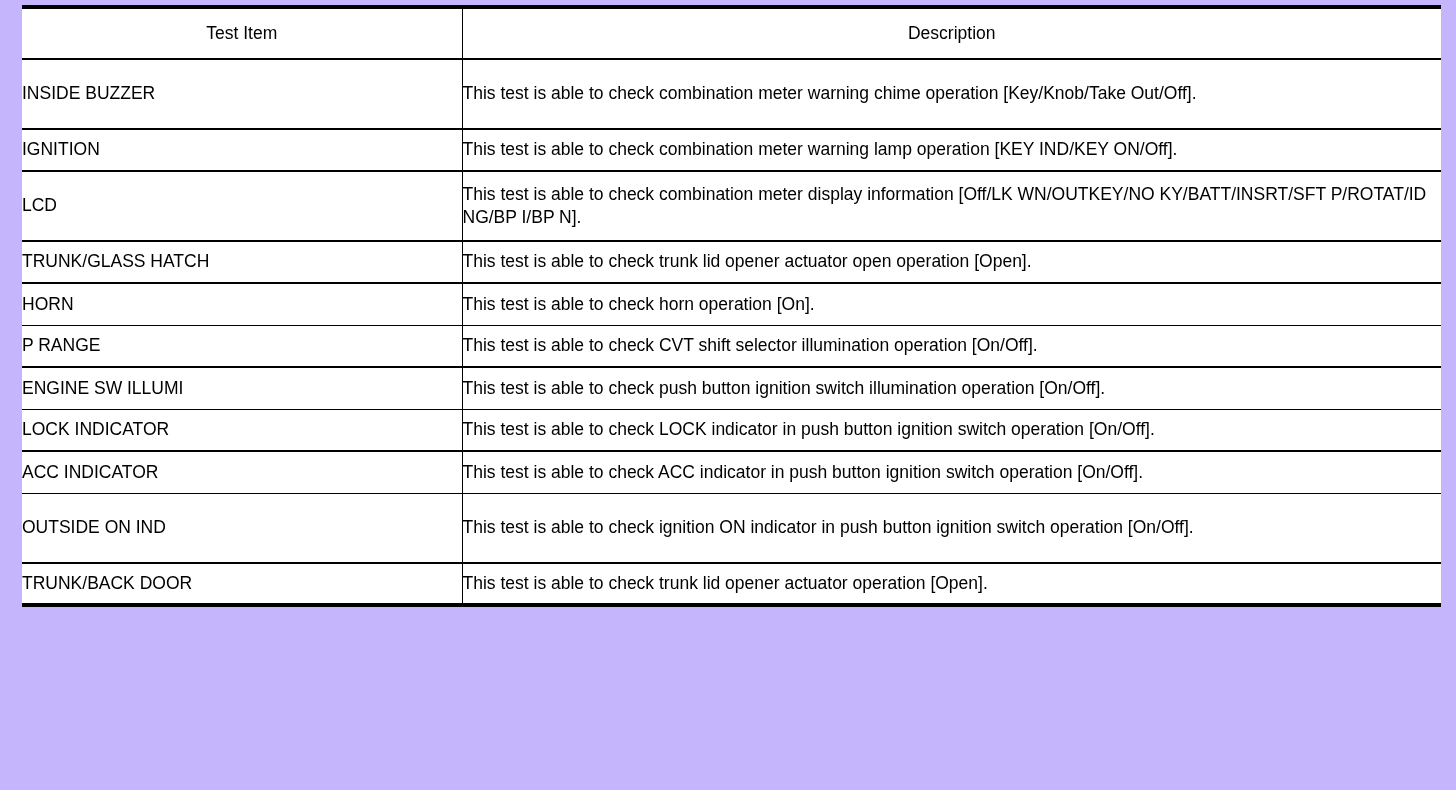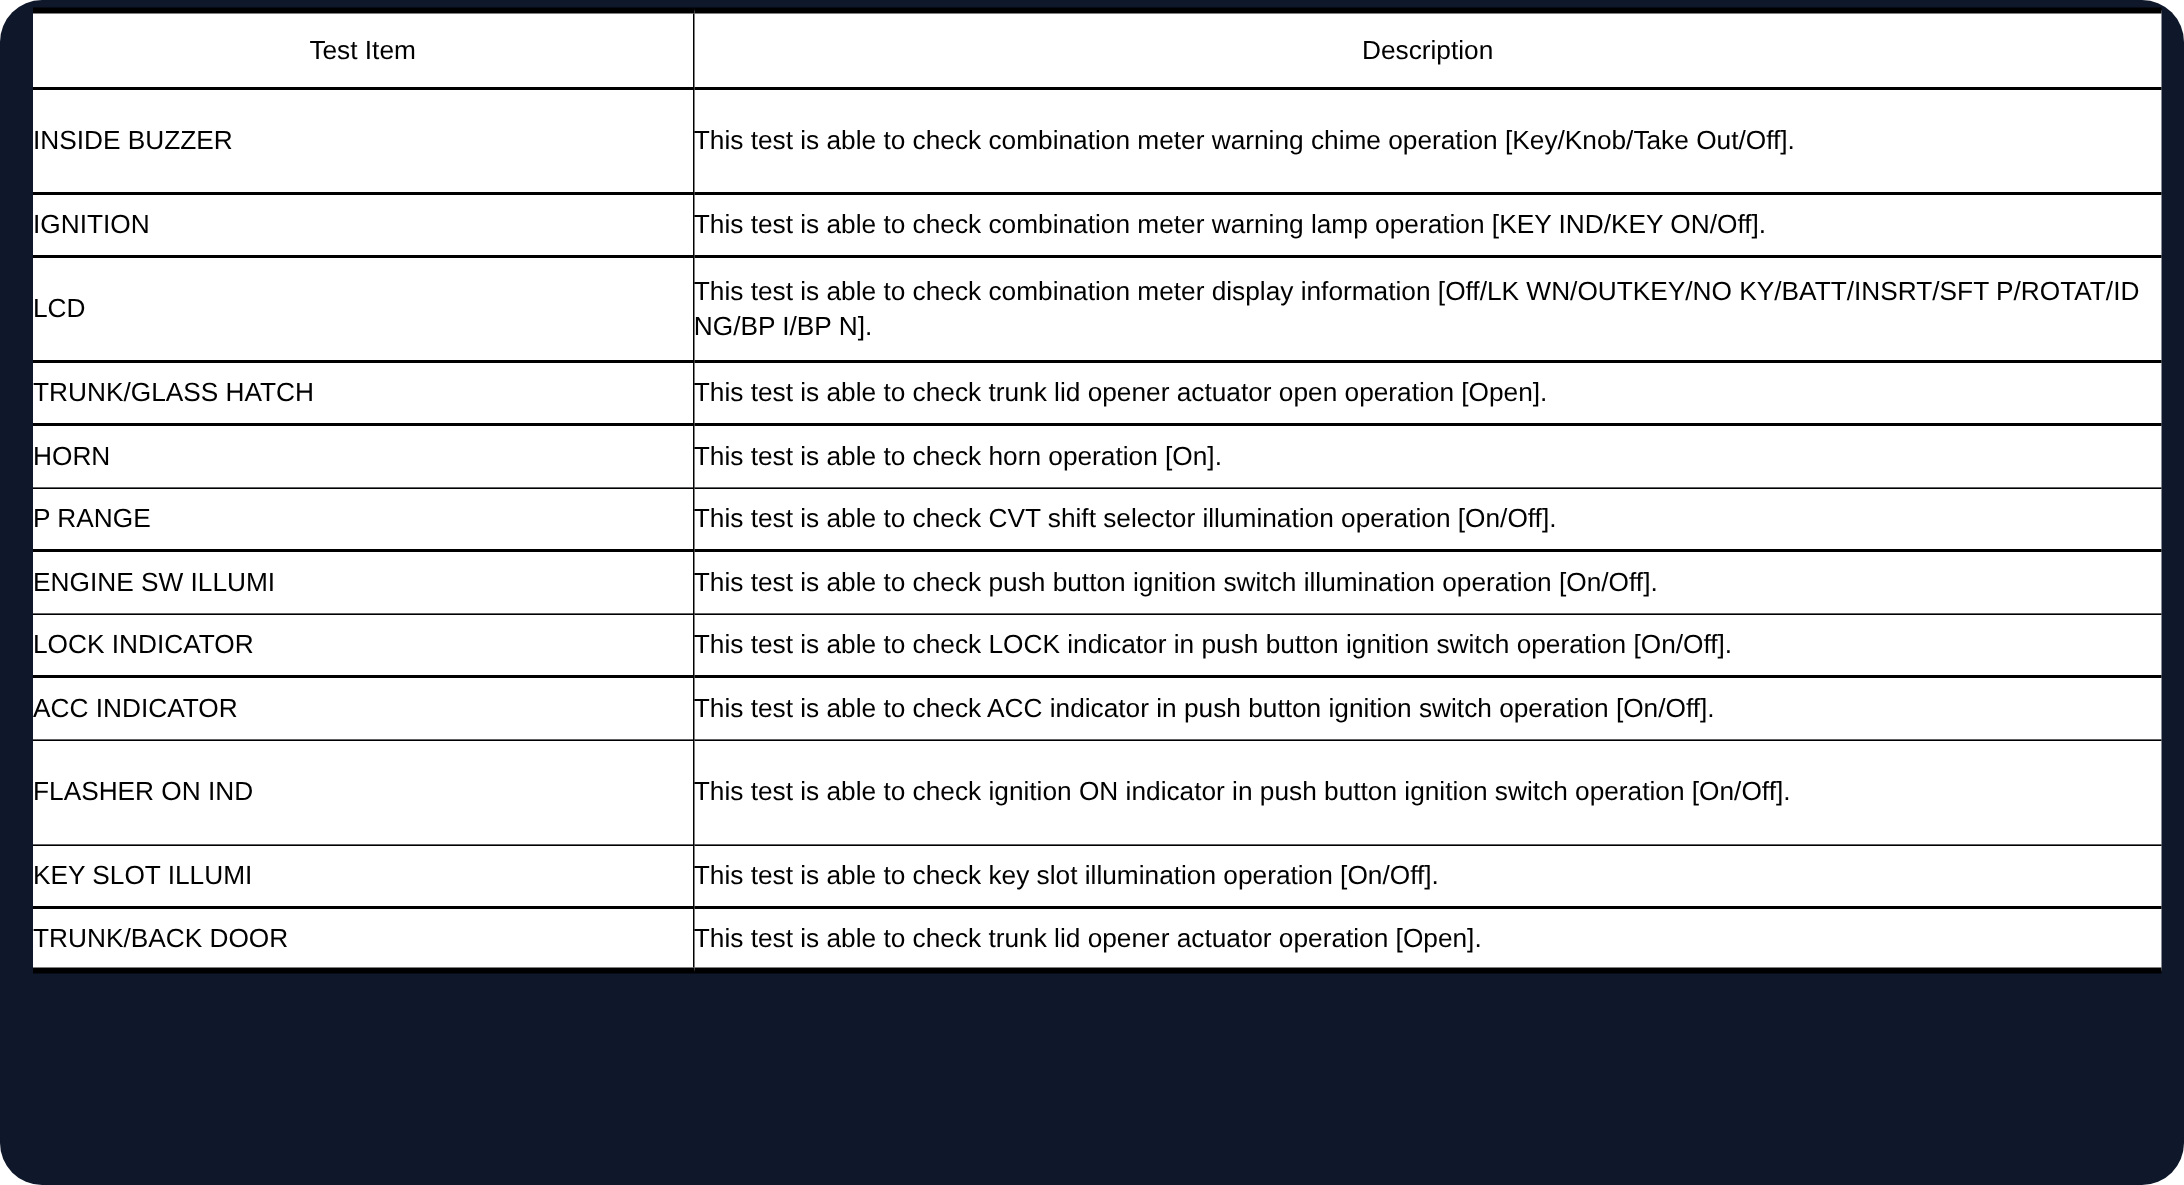--- a/index.html
+++ b/index.html
@@ -13,22 +13,21 @@
     height: 790px;
     font-family: "Liberation Sans", sans-serif;
     color: #000000;
     overflow: hidden;
   }
 
   .page {
     position: relative;
     width: 1456px;
     height: 790px;
-    background: #0f172a;
-    border-radius: 28px;
+    background: #c4b5fd;
   }
 
   
   .table-wrap {
     position: absolute;
     left: 22px;
     top: 5px;
     width: 1419px;
   }
 
@@ -153,28 +152,24 @@
           <td class="cell-item">LOCK INDICATOR</td>
           <td class="cell-desc">This test is able to check LOCK indicator in push button ignition switch operation [On/Off].</td>
         </tr>
 
         <tr class="rule-thick h1line">
           <td class="cell-item">ACC INDICATOR</td>
           <td class="cell-desc">This test is able to check ACC indicator in push button ignition switch operation [On/Off].</td>
         </tr>
 
         <tr class="rule-thin h2line row-tall">
-          <td class="cell-item">FLASHER ON IND</td>
+          <td class="cell-item">OUTSIDE ON IND</td>
           <td class="cell-desc">This test is able to check ignition ON indicator in push button ignition switch operation [On/Off].</td>
         </tr>
 
-        <tr class="rule-thin h1line">
-          <td class="cell-item">KEY SLOT ILLUMI</td>
-          <td class="cell-desc">This test is able to check key slot illumination operation [On/Off].</td>
-        </tr>
 
         <tr class="rule-thick last-row h1line">
           <td class="cell-item">TRUNK/BACK DOOR</td>
           <td class="cell-desc">This test is able to check trunk lid opener actuator operation [Open].</td>
         </tr>
 
       </tbody>
     </table>
   </div>
 </div>

